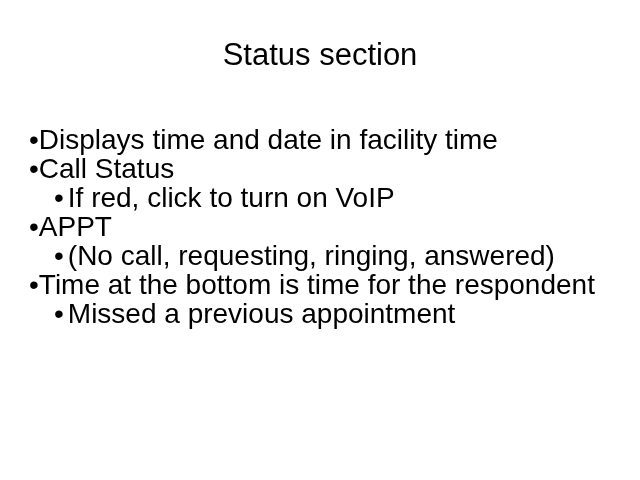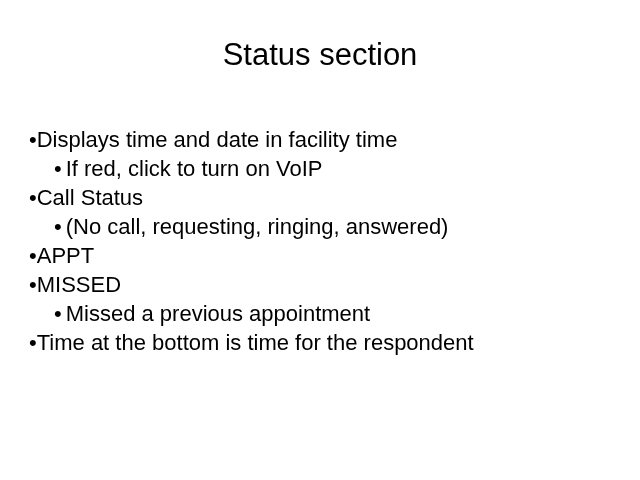--- a/index.html
+++ b/index.html
@@ -25,40 +25,39 @@
     text-align: center;
     font-size: 31px;
     font-weight: normal;
     line-height: 32px;
     color: #000000;
   }
   .bullet-body {
     position: absolute;
     left: 29px;
     top: 125px;
-    font-size: 22px;
+    font-size: 28px;
     line-height: 29px;
     white-space: nowrap;
   }
   .line { }
   .line.l2 { padding-left: 25px; }
   .bullet-glyph {
     display: inline;
   }
   .line.l2 .bullet-glyph { margin-right: 4px; }
 </style>
 </head>
 <body>
 
 <div class="slide">
   <h1 class="slide-title">Status section</h1>
 
   <div class="bullet-body">
       <div class="line l1"><span class="bullet-glyph">•</span><span>Displays time and date in facility time</span></div>
+      <div class="line l1"><span class="bullet-glyph">•</span><span>Call Status</span></div>
       <div class="line l2"><span class="bullet-glyph">•</span><span>If red, click to turn on VoIP</span></div>
-      <div class="line l1"><span class="bullet-glyph">•</span><span>Call Status</span></div>
+      <div class="line l1"><span class="bullet-glyph">•</span><span>APPT</span></div>
       <div class="line l2"><span class="bullet-glyph">•</span><span>(No call, requesting, ringing, answered)</span></div>
-      <div class="line l1"><span class="bullet-glyph">•</span><span>APPT</span></div>
-      <div class="line l1"><span class="bullet-glyph">•</span><span>MISSED</span></div>
+      <div class="line l1"><span class="bullet-glyph">•</span><span>Time at the bottom is time for the respondent</span></div>
       <div class="line l2"><span class="bullet-glyph">•</span><span>Missed a previous appointment</span></div>
-      <div class="line l1"><span class="bullet-glyph">•</span><span>Time at the bottom is time for the respondent</span></div>
     </div>
 </div>
 
 </body></html>

